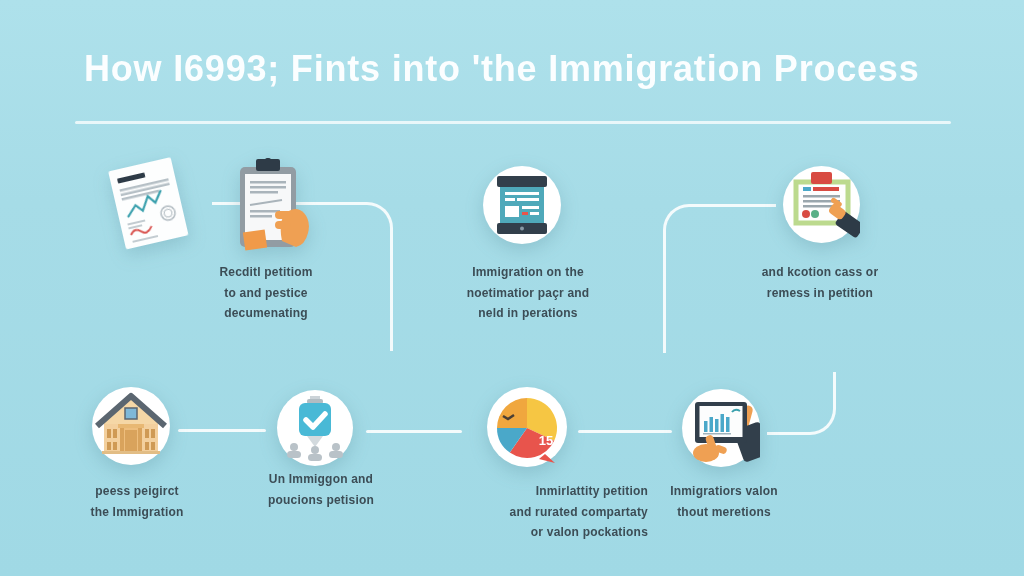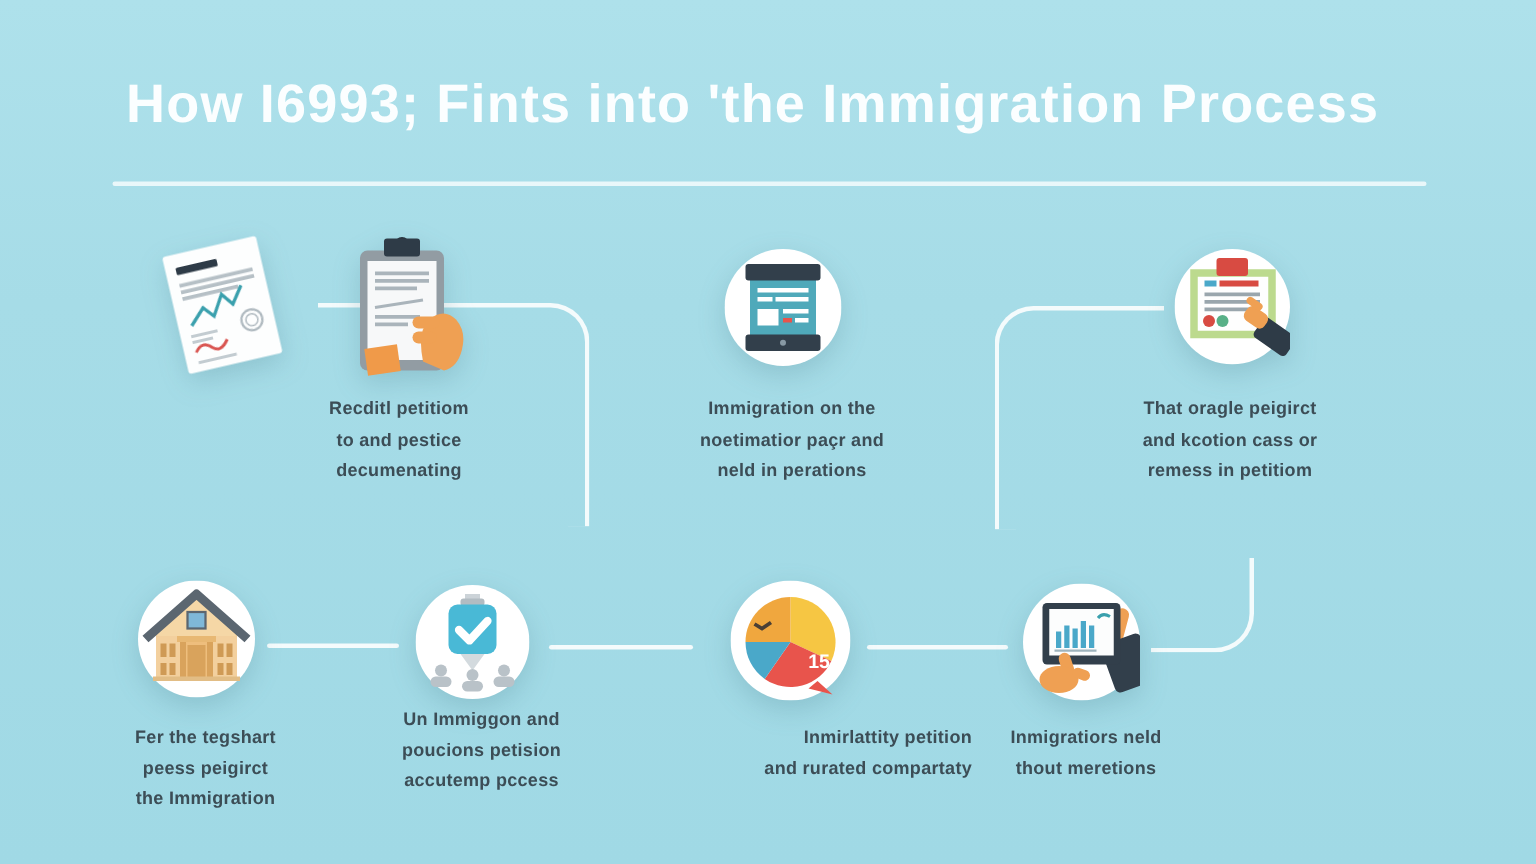--- a/index.html
+++ b/index.html
@@ -213,37 +213,35 @@
     <div>Recditl petitiom</div>
     <div>to and pestice</div>
     <div>decumenating</div>
   </div>
   <div class="abs caption cap-t2">
     <div>Immigration on the</div>
     <div>noetimatior paçr and</div>
     <div>neld in perations</div>
   </div>
   <div class="abs caption cap-t3">
-    <div>That oragle peigirct</div>
     <div>and kcotion cass or</div>
-    <div>remess in petitiom</div>
+    <div>remess in petition</div>
   </div>
 
   <div class="abs caption cap-b1">
-    <div>Fer the tegshart</div>
     <div>peess peigirct</div>
     <div>the Immigration</div>
   </div>
   <div class="abs caption cap-b2">
     <div>Un Immiggon and</div>
     <div>poucions petision</div>
-    <div>accutemp pccess</div>
   </div>
   <div class="abs caption cap-b3">
     <div>Inmirlattity petition</div>
     <div>and rurated compartaty</div>
+    <div>or valon pockations</div>
   </div>
   <div class="abs caption cap-b4">
-    <div>Inmigratiors neld</div>
+    <div>Inmigratiors valon</div>
     <div>thout meretions</div>
   </div>
 
 </div>
 
 </body></html>

